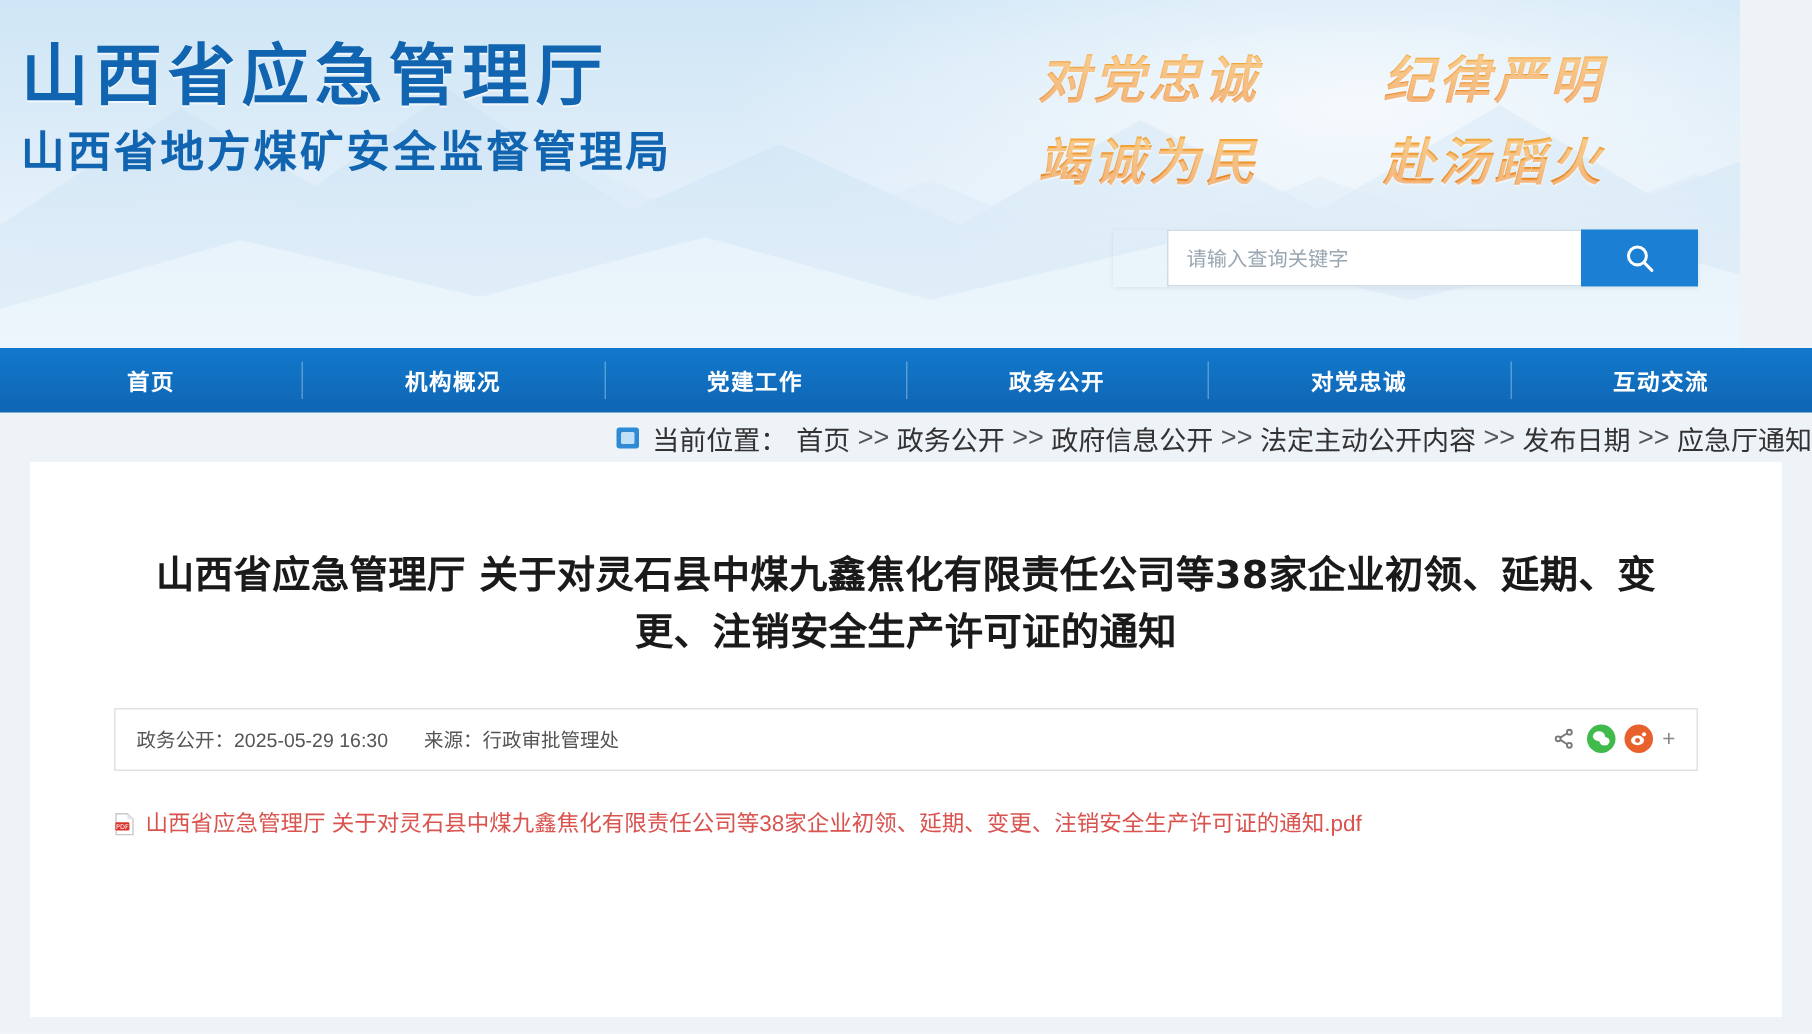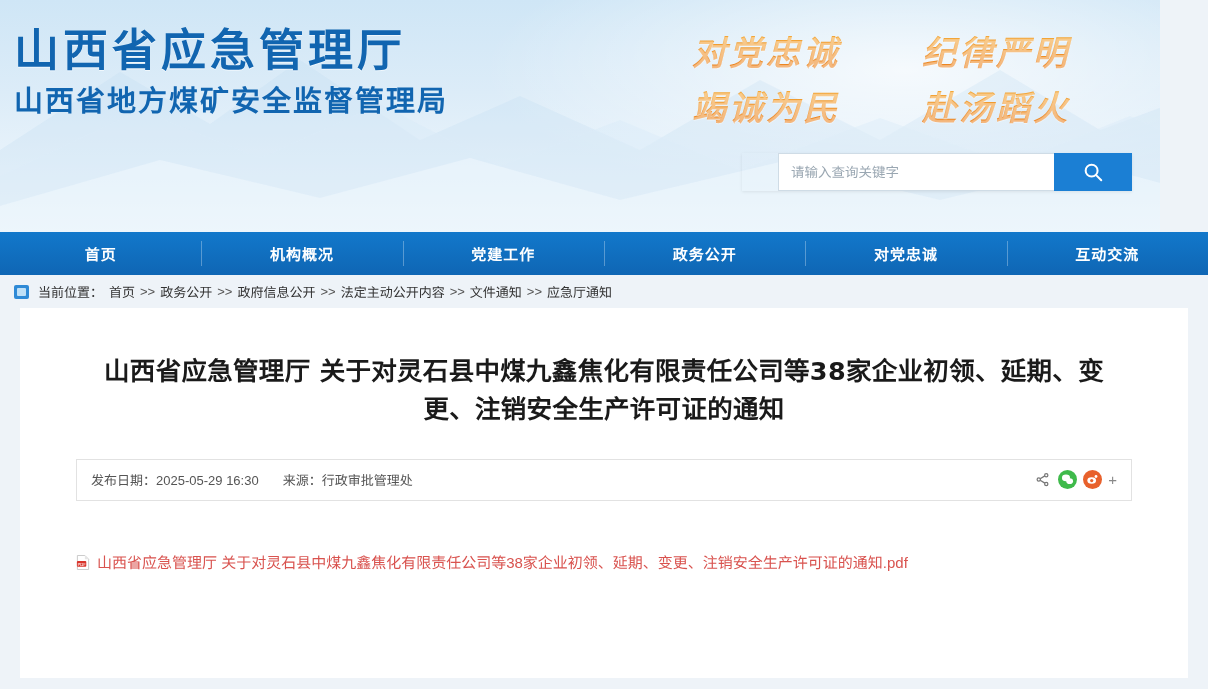--- a/index.html
+++ b/index.html
@@ -153,22 +153,23 @@
     width: 1px;
     background: rgba(255,255,255,.30);
   }
 
   
   .breadcrumb {
     height: 33px;
     display: flex;
     align-items: center;
     padding-left: 14px;
-    font-size: 13px;
+    font-size: 18px;
     color: #333;
+    justify-content: flex-end;
   }
   .bc-icon {
     width: 15px; height: 14px;
     background: #2f8ad6;
     border-radius: 2px;
     position: relative;
     margin-right: 9px;
     flex: none;
   }
   .bc-icon::after {
@@ -196,21 +197,21 @@
     padding: 44px 56px 20px 56px;
   }
   .doc-title {
     font-family: "DejaVu Sans", "Liberation Sans", sans-serif;
     font-size: 25.5px;
     font-weight: bold;
     color: #1a1a1a;
     text-align: center;
     line-height: 1.5;
     letter-spacing: .3px;
-    margin: 0 8px 30px 8px;
+    margin: 13px 8px 30px 8px;
   }
   .meta-bar {
     border: 1px solid #e2e2e2;
     height: 42px;
     display: flex;
     align-items: center;
     justify-content: space-between;
     padding: 0 14px 0 14px;
     font-size: 13px;
     color: #555;
@@ -232,21 +233,21 @@
   .share-generic { background: transparent; }
   .share-wechat { background: #3fba4b; }
   .share-weibo  { background: #e8612c; }
   .share-plus {
     color: #888;
     font-size: 15px;
     cursor: pointer;
     line-height: 1;
   }
   .attach {
-    margin-top: 51px;
+    margin-top: 25px;
     display: flex;
     align-items: center;
     font-size: 15px;
     text-align: right;
   }
   .pdf-icon {
     width: 14px; height: 15px;
     margin-right: 7px;
     flex: none;
     position: relative;
@@ -310,32 +311,32 @@
   <span class="bc-icon"></span>
   <span class="label">当前位置：</span>
   <a>首页</a>
   <span class="sep">&gt;&gt;</span>
   <a>政务公开</a>
   <span class="sep">&gt;&gt;</span>
   <a>政府信息公开</a>
   <span class="sep">&gt;&gt;</span>
   <a>法定主动公开内容</a>
   <span class="sep">&gt;&gt;</span>
-  <a>文件通知</a>
+  <a>发布日期</a>
   <span class="sep">&gt;&gt;</span>
   <a>应急厅通知</a>
 </div>
 
 <div class="card">
   <h1 class="doc-title">山西省应急管理厅 关于对灵石县中煤九鑫焦化有限责任公司等38家企业初领、延期、变更、注销安全生产许可证的通知</h1>
 
   <div class="meta-bar">
     <div class="meta-left">
       <span>
-        <span>发布日期：</span><span>2025-05-29 16:30</span>
+        <span>政务公开：</span><span>2025-05-29 16:30</span>
       </span>
       <span>
         <span>来源：</span><span>行政审批管理处</span>
       </span>
     </div>
     <div class="share">
       <span class="share-ico share-generic">
         <svg width="15" height="15" viewBox="0 0 24 24" fill="none" stroke="#777" stroke-width="2">
           <circle cx="18" cy="5" r="2.6"></circle>
           <circle cx="6" cy="12" r="2.6"></circle>

